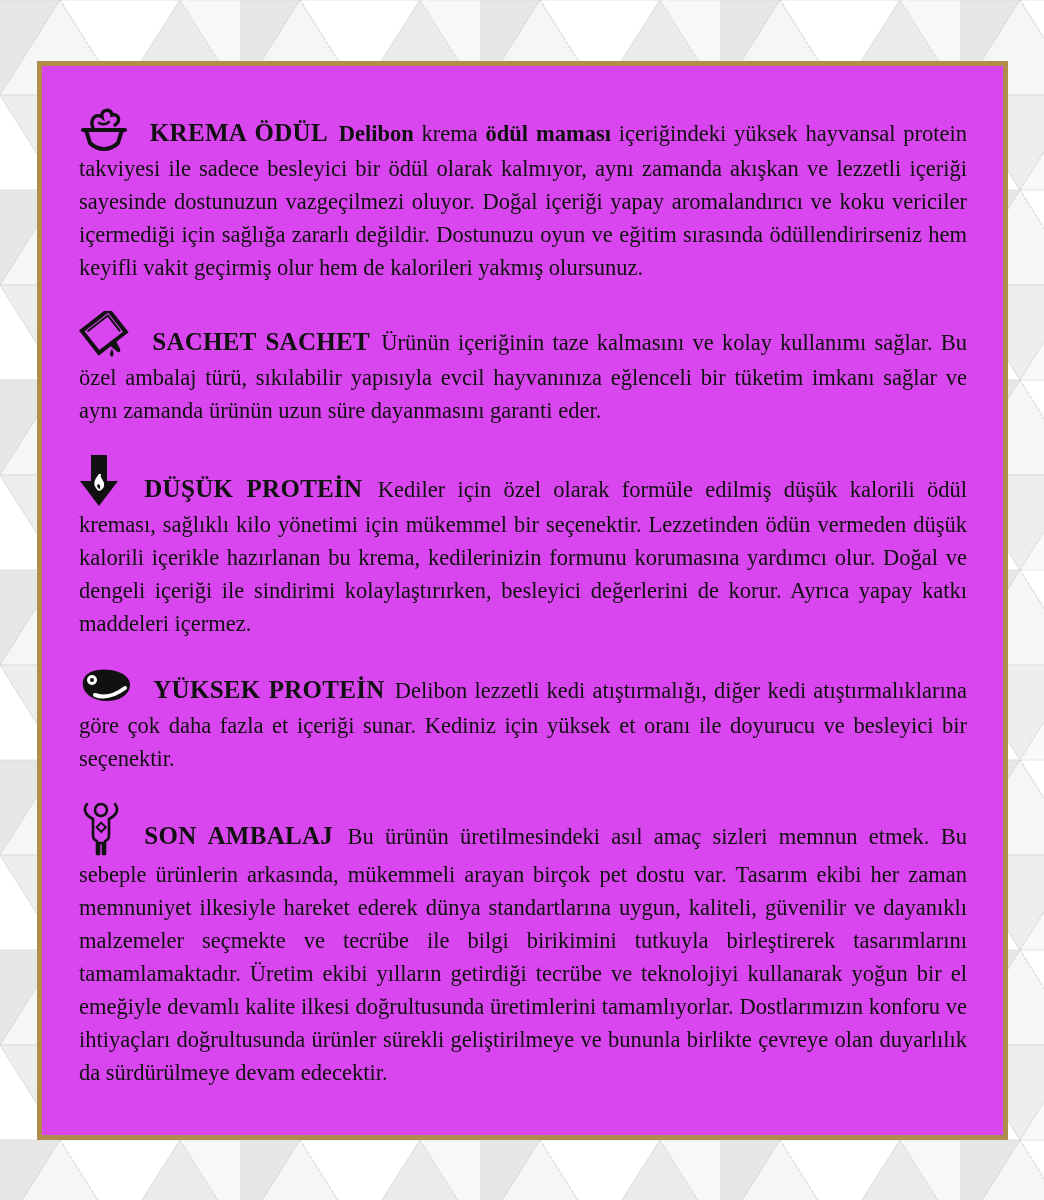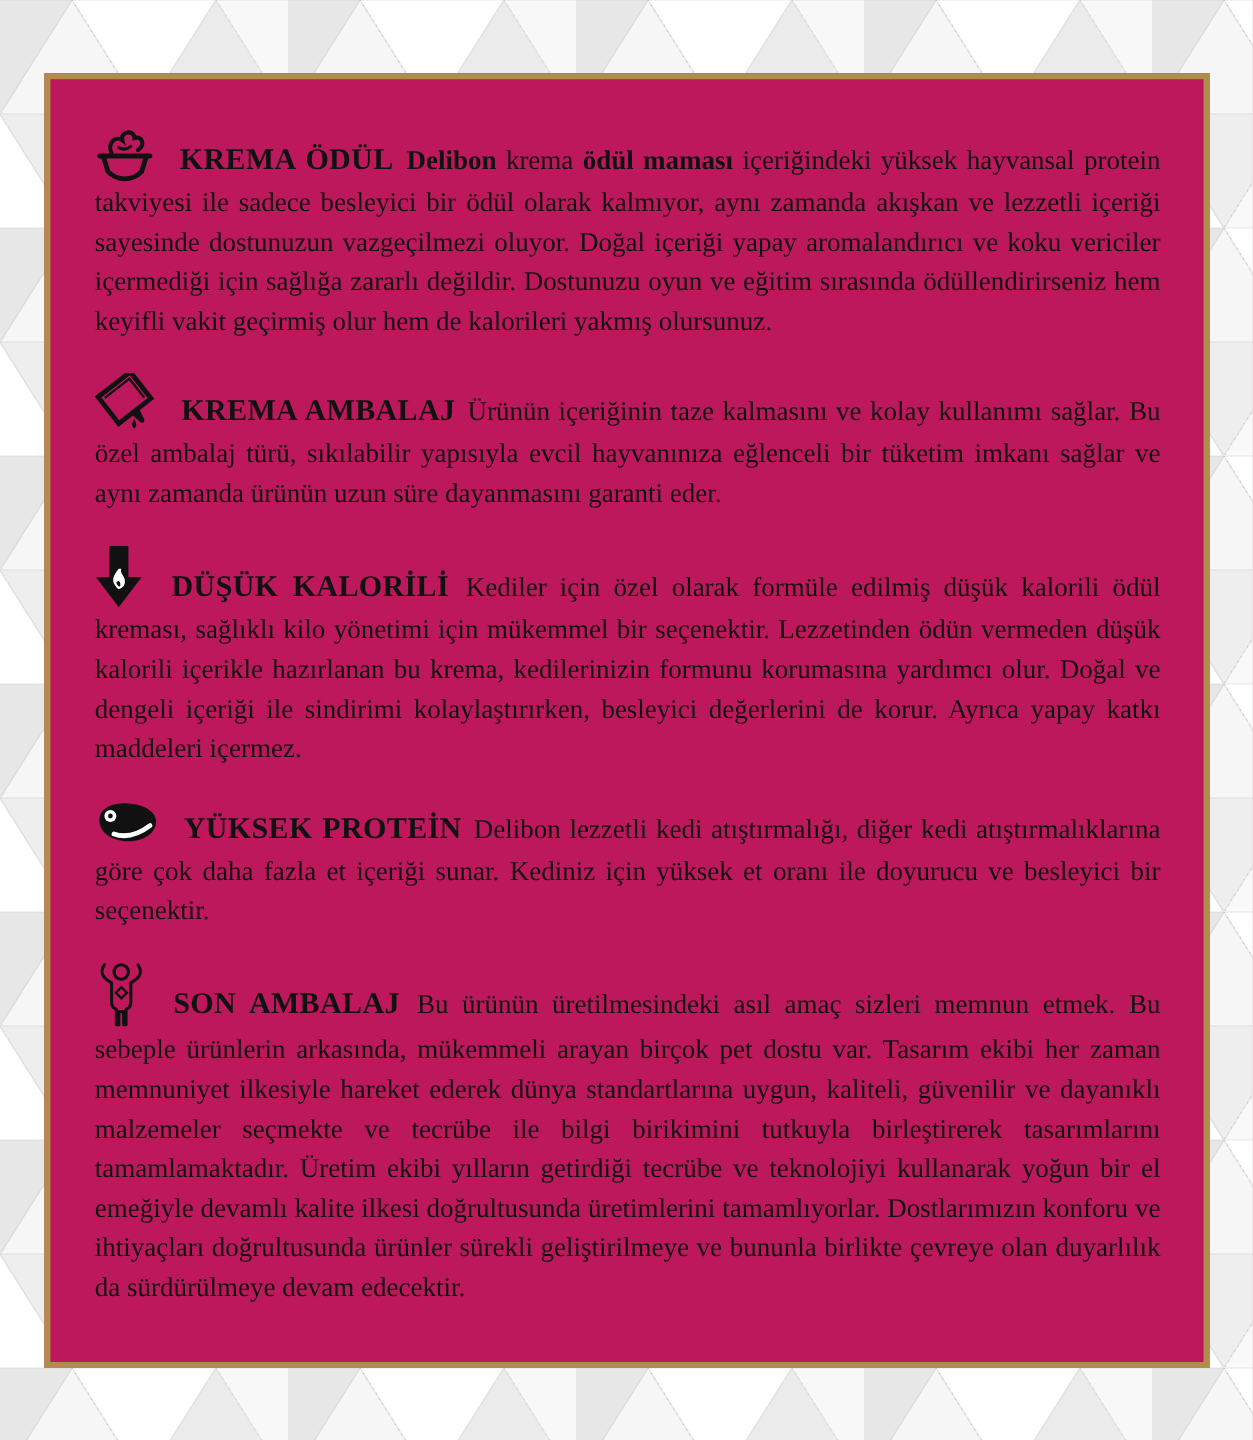--- a/index.html
+++ b/index.html
@@ -4,21 +4,21 @@
 <style>
   html,body{margin:0;padding:0;}
   body{
     width:1044px;height:1200px;position:relative;overflow:hidden;
     font-family:"Liberation Serif","DejaVu Serif",serif;
     background:#efefef;
   }
   .bg-svg{position:absolute;left:0;top:0;z-index:0;}
   .panel{
     position:absolute;left:37px;top:61px;width:971px;height:1079px;
-    box-sizing:border-box;background:#be185d;
+    box-sizing:border-box;background:#d946ef;
     border:5px solid #b18d4b;
     z-index:1;
     padding:40px 36px 0 37px;
   }
   .section{
     margin:0 0 27px 0;
     font-size:22.5px;line-height:33px;color:#111;
     text-align:justify;
   }
   .heading{
@@ -75,30 +75,30 @@
 
   <p class="section">
     <svg class="icon" width="52" height="50" viewBox="0 0 52 50">
       <g transform="rotate(-38 26 22)">
         <rect x="9" y="6" width="34" height="28" fill="none" stroke="#111" stroke-width="4"></rect>
         <path d="M13,10 L39,10 L39,30" fill="none" stroke="#111" stroke-width="2"></path>
         <path d="M22,34 L30,34 L28,44 Q26,48 24,44 Z" fill="#111"></path>
       </g>
       <path d="M33,38 Q36,44 33,46 Q29,44 33,38" fill="#111"></path>
     </svg>
-    <strong class="heading">KREMA AMBALAJ</strong>
+    <strong class="heading">SACHET SACHET</strong>
     <span>Ürünün içeriğinin taze kalmasını ve kolay kullanımı sağlar. Bu özel ambalaj türü, sıkılabilir yapısıyla evcil hayvanınıza eğlenceli bir tüketim imkanı sağlar ve aynı zamanda ürünün uzun süre dayanmasını garanti eder.</span>
   </p>
 
   <p class="section">
     <svg class="icon" width="40" height="54" viewBox="0 0 40 54">
       <polygon points="12,1 28,1 28,27 39,27 20,52 1,27 12,27" fill="#111"></polygon>
       <path d="M20,20 C15,26 14,30 17,34 Q18,36 20,37 Q26,35 25,29 C24,25 21,24 22,20 Z M20,30 Q22,32 21,35 Q18,34 18,31 Z" fill="#fff"></path>
     </svg>
-    <strong class="heading">DÜŞÜK KALORİLİ</strong>
+    <strong class="heading">DÜŞÜK PROTEİN</strong>
     <span>Kediler için özel olarak formüle edilmiş düşük kalorili ödül kreması, sağlıklı kilo yönetimi için mükemmel bir seçenektir. Lezzetinden ödün vermeden düşük kalorili içerikle hazırlanan bu krema, kedilerinizin formunu korumasına yardımcı olur. Doğal ve dengeli içeriği ile sindirimi kolaylaştırırken, besleyici değerlerini de korur. Ayrıca yapay katkı maddeleri içermez.</span>
   </p>
 
   <p class="section">
     <svg class="icon" width="54" height="42" viewBox="0 0 54 42">
       <path d="M4,14 C6,4 20,1 32,3 C44,5 52,11 51,19 C50,28 40,34 28,34 C14,34 2,26 4,14 Z" fill="#111"></path>
       <circle cx="13" cy="13" r="5" fill="#fff"></circle>
       <circle cx="13" cy="13" r="2" fill="#111"></circle>
       <path d="M16,28 Q30,33 46,21" fill="none" stroke="#fff" stroke-width="4" stroke-linecap="round"></path>
     </svg>

